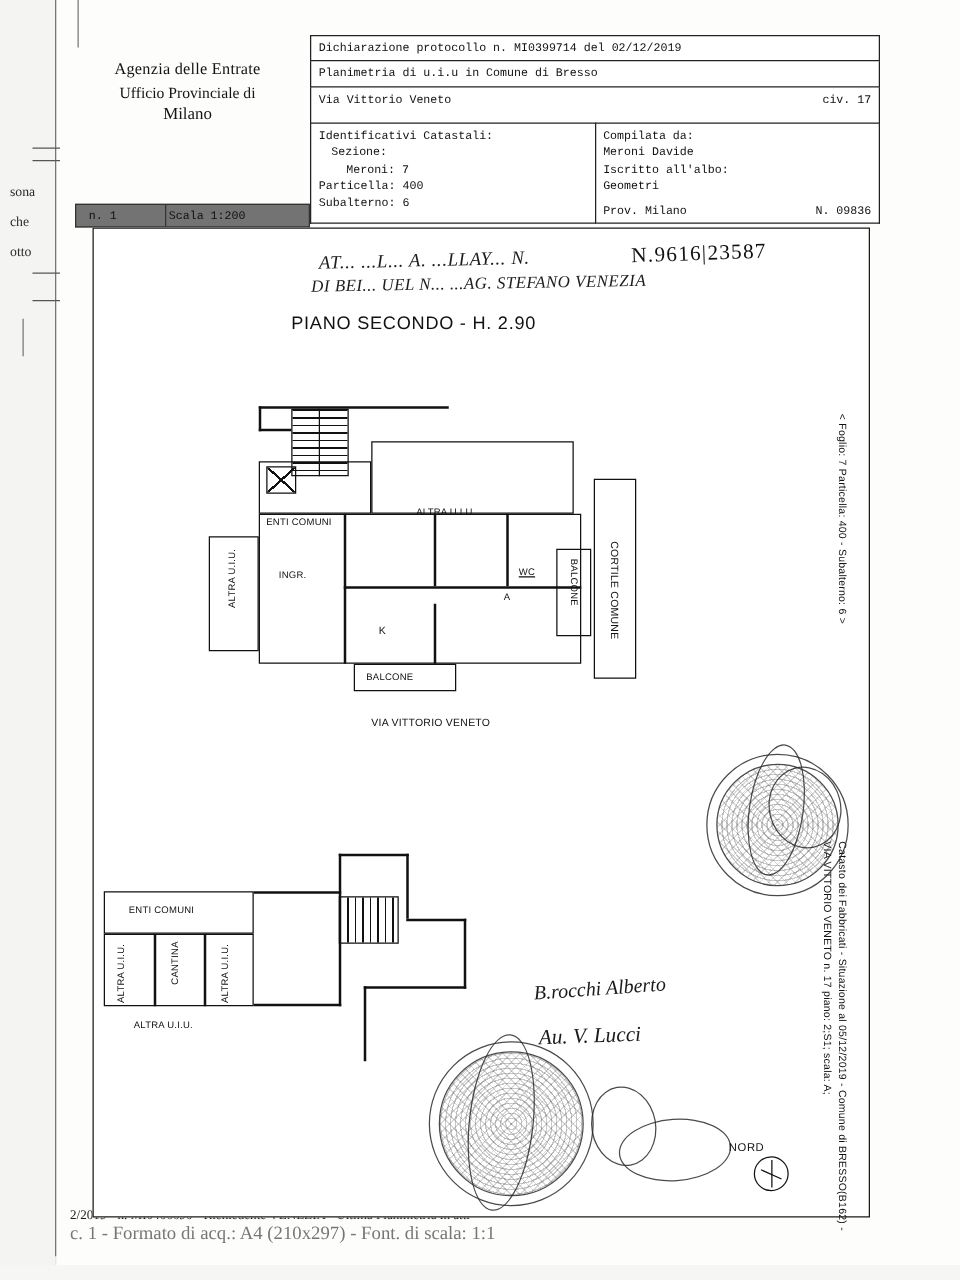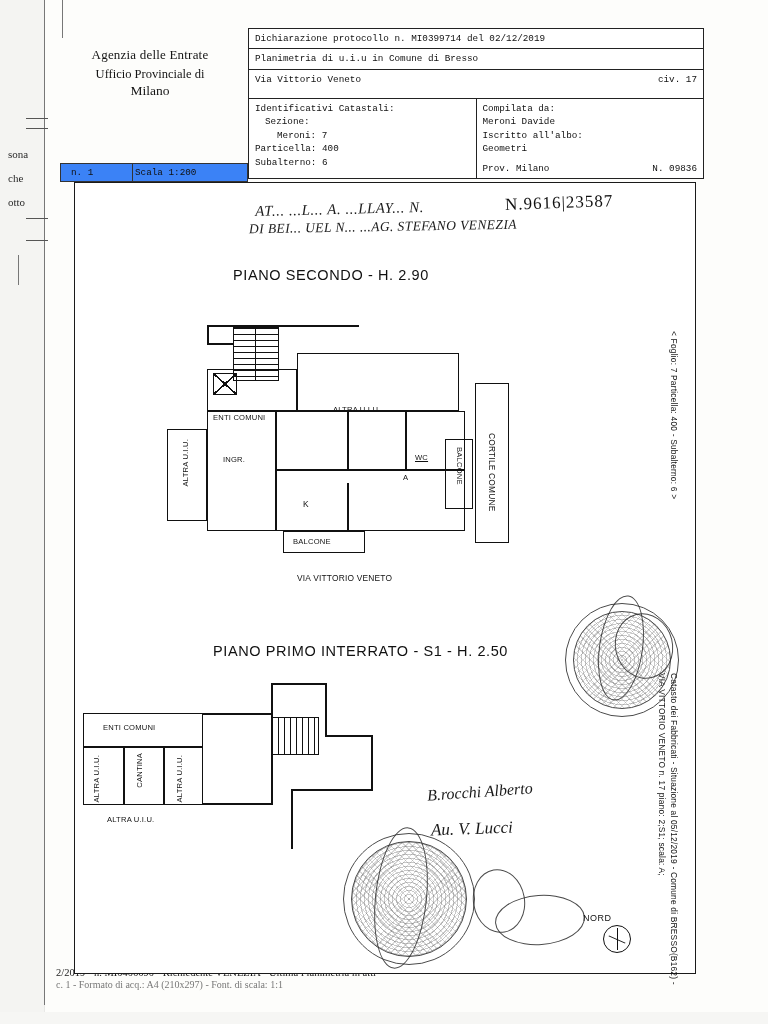--- a/index.html
+++ b/index.html
@@ -53,21 +53,21 @@
     font-family: "Liberation Serif", serif;
     font-size: 10.5px;
     color: #1b1b1b;
     white-space: nowrap;
   }
   .bottom-header2 {
     position: absolute;
     left: 56px;
     top: 979px;
     font-family: "Liberation Serif", serif;
-    font-size: 10px;
+    font-size: 15px;
     color: #4a4a4a;
     white-space: nowrap;
     opacity: .75;
   }
 
   
   .agency {
     position: absolute;
     left: 60px;
     top: 47px;
@@ -123,21 +123,21 @@
   }
 
   
   .strip {
     position: absolute;
     left: 60px;
     top: 163px;
     width: 186px;
     height: 17px;
     border: 1px solid #333;
-    background: #3b82f6;
+    background: #737373;
     font-family: "Liberation Mono", monospace;
     font-size: 9.3px;
     color: #111;
   }
   .strip .cell1 {
     position: absolute; left: 0; top: 0; bottom: 0; width: 72px;
     border-right: 1px solid #333;
     padding: 3px 0 0 10px; box-sizing: border-box;
   }
   .strip .cell2 { position: absolute; left: 74px; top: 0; padding-top: 3px; }
@@ -189,21 +189,20 @@
     letter-spacing: 1px;
     white-space: nowrap;
   }
 
   .floor-title {
     position: absolute;
     font-family: "Liberation Sans", sans-serif;
     font-size: 14.5px;
     letter-spacing: .6px;
     color: #111;
-    margin-top: 16px;
   }
   #floor1-title { left: 158px; top: 68px; }
   #floor2-title { left: 138px; top: 444px; }
 
   
   .vtext {
     position: absolute;
     font-family: "Liberation Sans", sans-serif;
     font-size: 8.6px;
     color: #111;
@@ -417,21 +416,20 @@
     <div class="cell2">Scala 1:200</div>
   </div>
 
   <div class="frame">
 
     <div class="hw-top">AT... ...L... A. ...LLAY... N.</div>
     <div class="hw-top2">DI BEI... UEL N... ...AG. STEFANO VENEZIA</div>
     <div class="hw-num">N.9616|23587</div>
 
     <div class="floor-title" id="floor1-title">PIANO SECONDO - H. 2.90</div>
-    <div class="floor-title" id="floor2-title">PIANO PRIMO INTERRATO - S1 - H. 2.50</div>
 
     <div class="vtext" id="right-note-1">&lt; Foglio: 7 Particella: 400 - Subalterno: 6 &gt;</div>
     <div class="vtext" id="right-note-2">Catasto dei Fabbricati - Situazione al 05/12/2019 - Comune di BRESSO(B162) -</div>
     <div class="vtext" id="right-note-3">VIA VITTORIO VENETO n. 17 piano: 2;S1; scala: A;</div>
 
     <div>
 
       <div class="ln" style="left:132px; top:142px; width:152px; height:2px;"></div>
       <div class="ln" style="left:132px; top:142px; width:2px; height:20px;"></div>
       <div class="ln" style="left:132px; top:160px; width:26px; height:2px;"></div>

